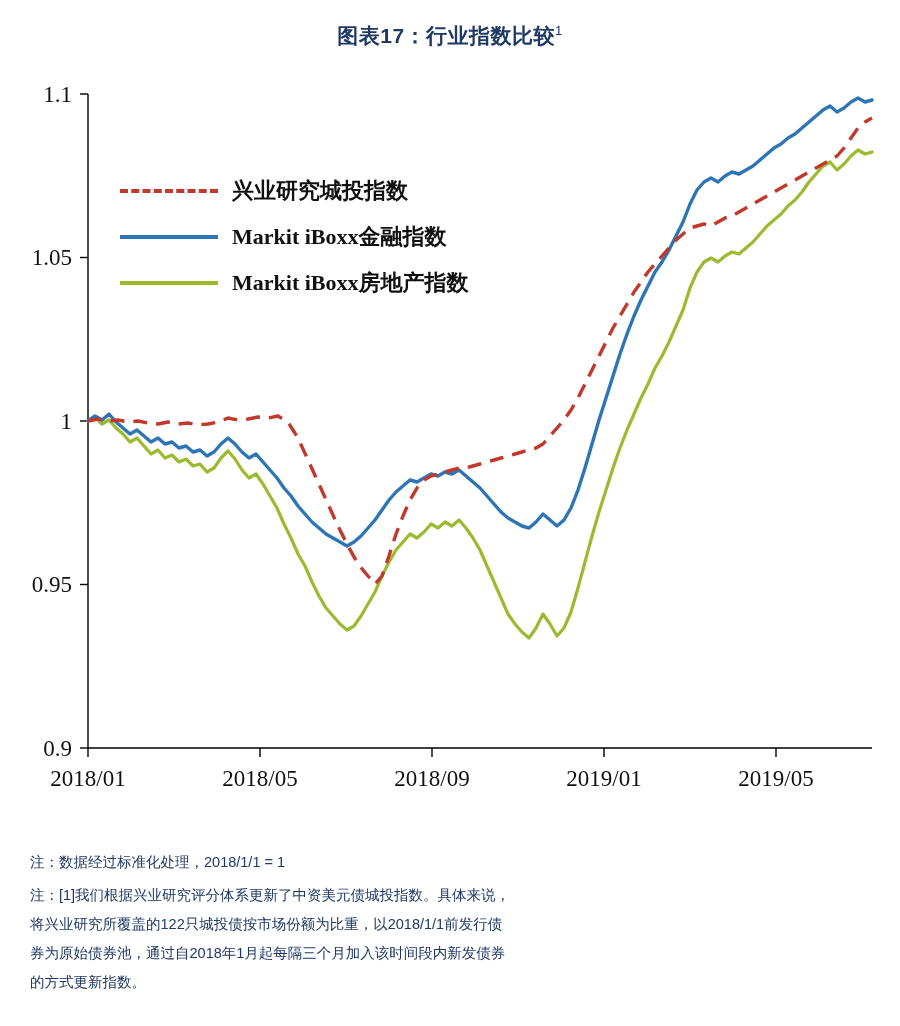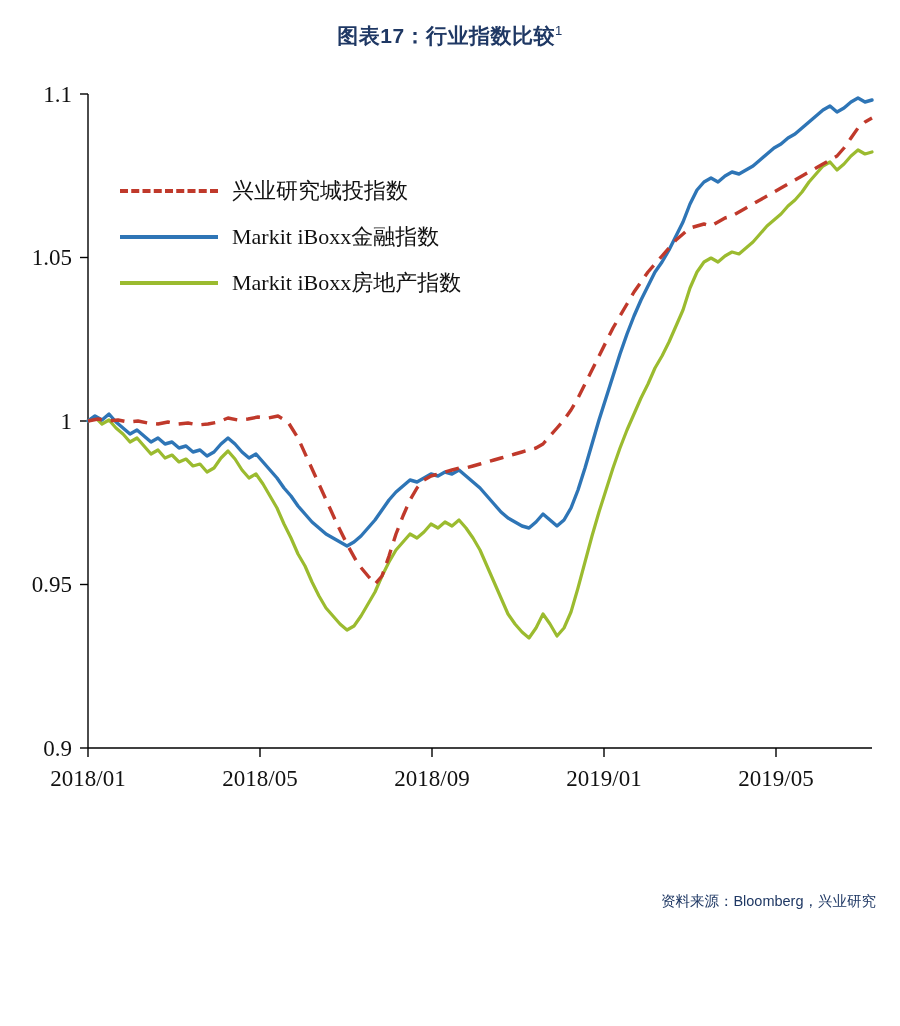--- a/index.html
+++ b/index.html
@@ -66,20 +66,21 @@
   }
   .legend-swatch.dashed {
     border-top-style: dashed;
     border-top-width: 4px;
   }
   .legend-label {
     font-size: 22px;
     font-family: "Liberation Serif", serif;
     color: #111111;
     white-space: nowrap;
+    font-weight: bold;
   }
   .notes {
     position: absolute;
     left: 30px;
     top: 848px;
     width: 700px;
     font-size: 14.5px;
     line-height: 29px;
     color: #1f3864;
   }
@@ -159,16 +160,24 @@
         <span class="legend-swatch" style="border-top-color:#2e75b6"></span>
         <span class="legend-label">Markit iBoxx金融指数</span>
       </div>
       <div class="legend-row">
         <span class="legend-swatch" style="border-top-color:#9bbb2f"></span>
         <span class="legend-label">Markit iBoxx房地产指数</span>
       </div>
     </div>
   </div>
 
+  <div class="notes">
+    <p class="note-line">注：数据经过标准化处理，2018/1/1 = 1</p>
+    <div class="note-block">
+      <p class="note-line">注：[1]我们根据兴业研究评分体系更新了中资美元债城投指数。具体来说，</p>
+      <p class="note-line">将兴业研究所覆盖的122只城投债按市场份额为比重，以2018/1/1前发行债</p>
+      <p class="note-line">券为原始债券池，通过自2018年1月起每隔三个月加入该时间段内新发债券</p>
+      <p class="note-line">的方式更新指数。</p>
+    </div>
+  </div>
 
-  <div class="source">资料来源：Bloomberg，兴业研究</div>
 
 </div>
 
 </body></html>

